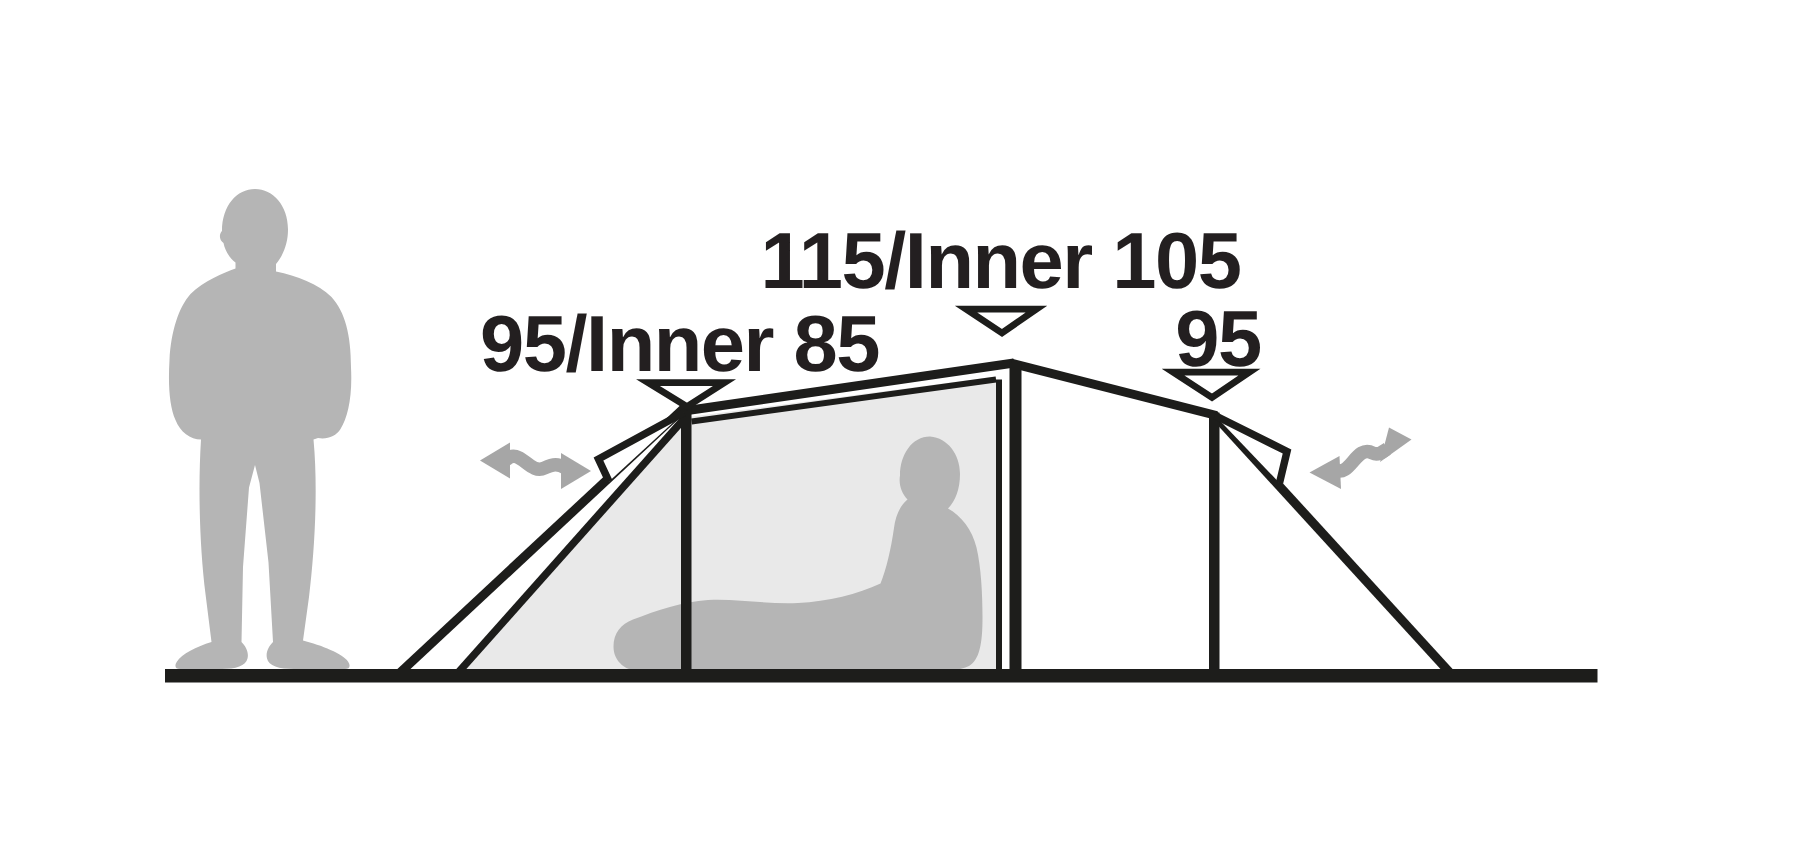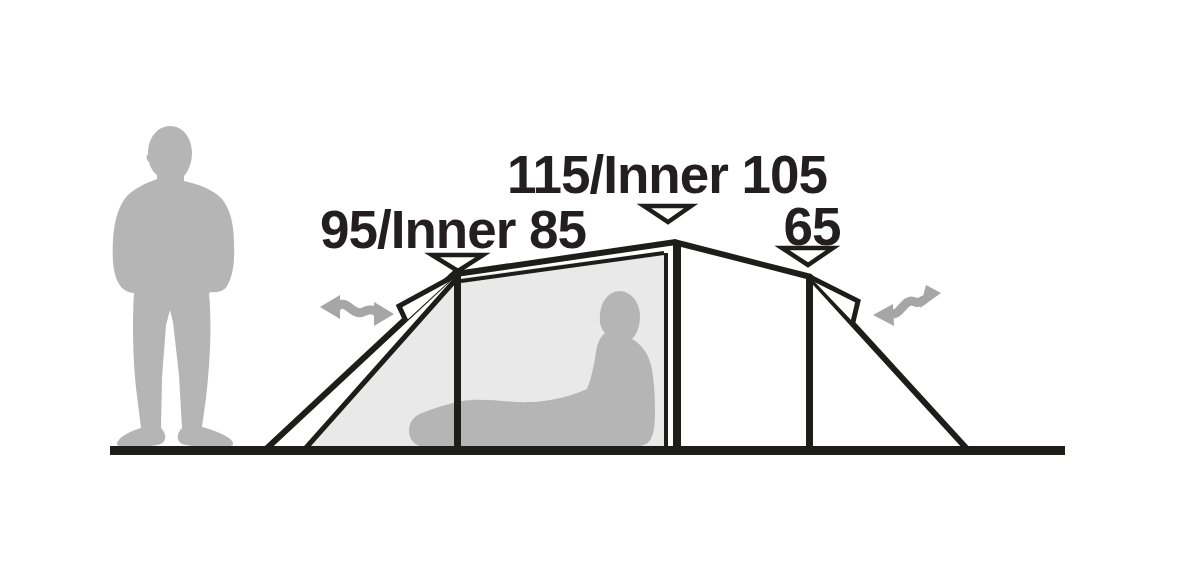--- a/index.html
+++ b/index.html
@@ -91,14 +91,14 @@
              C117,446 116,444 118,441 C121,436 131,431 141,428
              L137,396 C133,364 132,324 134,293
              C127,293 120,288 117,280 C113,271 112,257 113,240
              C114,221 119,205 127,196 C136,187 149,182 157,179
              L157,175 C153,172 150,167 149,162 C146,160 146,156 148,154
              C148,137 158,126 170,126 Z"></path>
   </svg>
 
   <div class="dim-label lbl-left">95/Inner 85</div>
   <div class="dim-label lbl-center">115/Inner 105</div>
-  <div class="dim-label lbl-right">65</div>
+  <div class="dim-label lbl-right">95</div>
 </div>
 
 </body></html>

